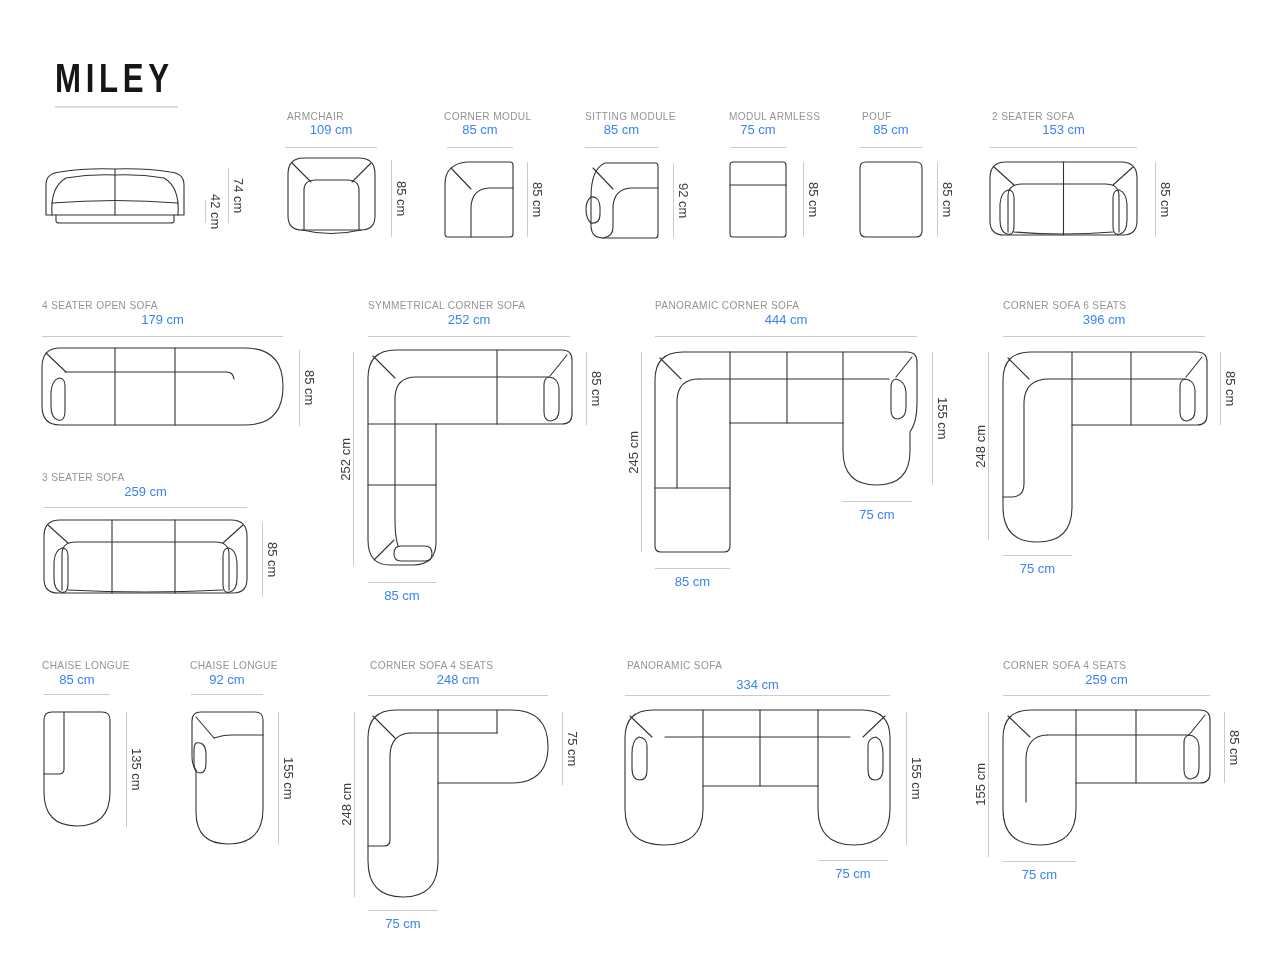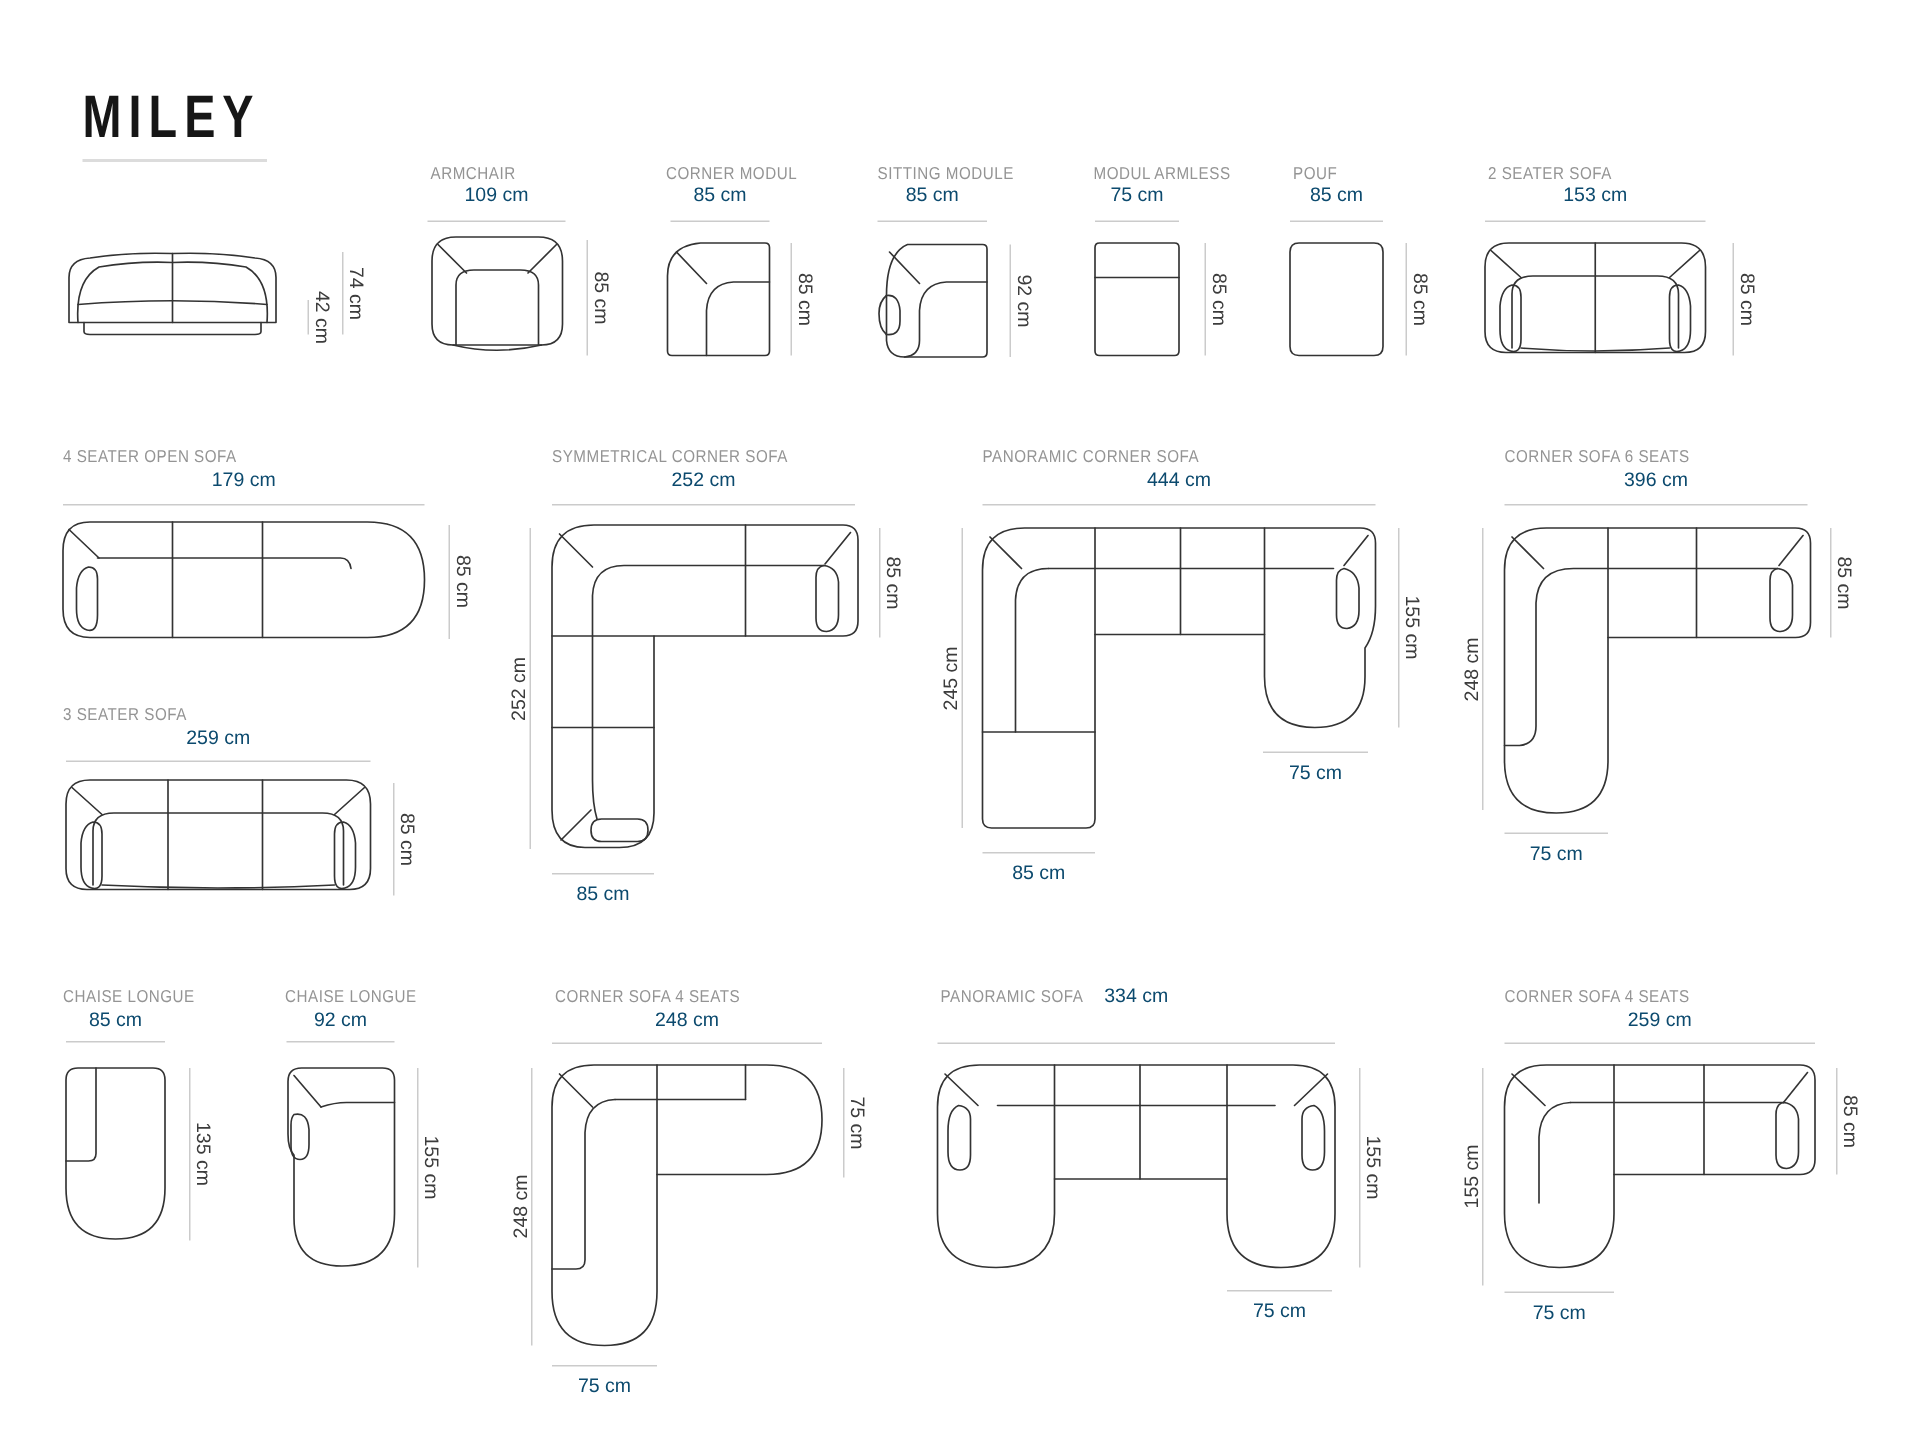--- a/index.html
+++ b/index.html
@@ -4,21 +4,21 @@
 <style>
   html,body{margin:0;padding:0;background:#ffffff;}
   #page{position:relative;width:1280px;height:960px;background:#fff;overflow:hidden;
         font-family:"Liberation Sans", sans-serif;}
   .abs{position:absolute;}
   .title{font-size:40px;font-weight:600;letter-spacing:6px;color:#161616;
          transform:scaleX(0.78);transform-origin:left top;white-space:nowrap;}
   .rule{background:#dcdcdc;height:2px;}
   .fig-label{font-size:11.5px;color:#949494;letter-spacing:.4px;white-space:nowrap;
              transform:scaleX(0.88);transform-origin:left top;}
-  .val{font-size:13px;color:#0c4a6e;text-align:center;white-space:nowrap;}
+  .val{font-size:13px;color:#3b82f6;text-align:center;white-space:nowrap;}
   .hl{background:#cbcbcb;height:1px;}
   .vl{background:#cbcbcb;width:1px;}
   .vtext{display:flex;align-items:center;justify-content:center;width:16px;}
   .vtext span{writing-mode:vertical-rl;white-space:nowrap;font-size:13px;color:#3c3c3c;}
   .vtext.up span{transform:rotate(180deg);}
   svg{display:block;overflow:visible;}
   svg path{fill:none;stroke:#333333;stroke-width:1.1;stroke-linecap:round;stroke-linejoin:round;}
 </style>
 </head>
 <body>
@@ -313,21 +313,21 @@
     <div class="abs vl" style="left:562px;top:712px;height:73px"></div>
     <div class="abs vtext" style="left:564px;top:712px;height:73px">
         <span>75 cm</span>
       </div>
     <div class="abs hl" style="left:368px;top:910px;width:70px"></div>
     <div class="abs val" style="left:368px;top:916px;width:70px">75 cm</div>
   </div>
 
   <div>
     <div class="abs fig-label" style="left:627px;top:659px">PANORAMIC SOFA</div>
-    <div class="abs val" style="left:625px;top:656px;width:265px">334 cm</div>
+    <div class="abs val" style="left:625px;top:677px;width:265px">334 cm</div>
     <div class="abs hl" style="left:625px;top:695px;width:265px"></div>
     <svg class="abs" style="left:625px;top:710px" width="265" height="135" viewBox="0 0 265 135">
       <path d="M28,0 L237,0 Q265,0 265,28 L265,99 Q265,135 229,135 Q193,135 193,99 L193,76 L78,76 L78,99 Q78,135 39,135 Q0,135 0,99 L0,28 Q0,0 28,0 Z"></path>
       <path d="M78,0 L78,76"></path>
         <path d="M135,0 L135,76"></path>
         <path d="M193,0 L193,76"></path>
       <path d="M5,6 L27,27"></path>
         <path d="M260,6 L238,27"></path>
       <path d="M40,27 L225,27"></path>
       <path d="M14,27 Q7,30 7,44 L7,58 Q7,70 15,70 Q22,70 22,60 L22,36 Q22,28 14,27 Z"></path>

